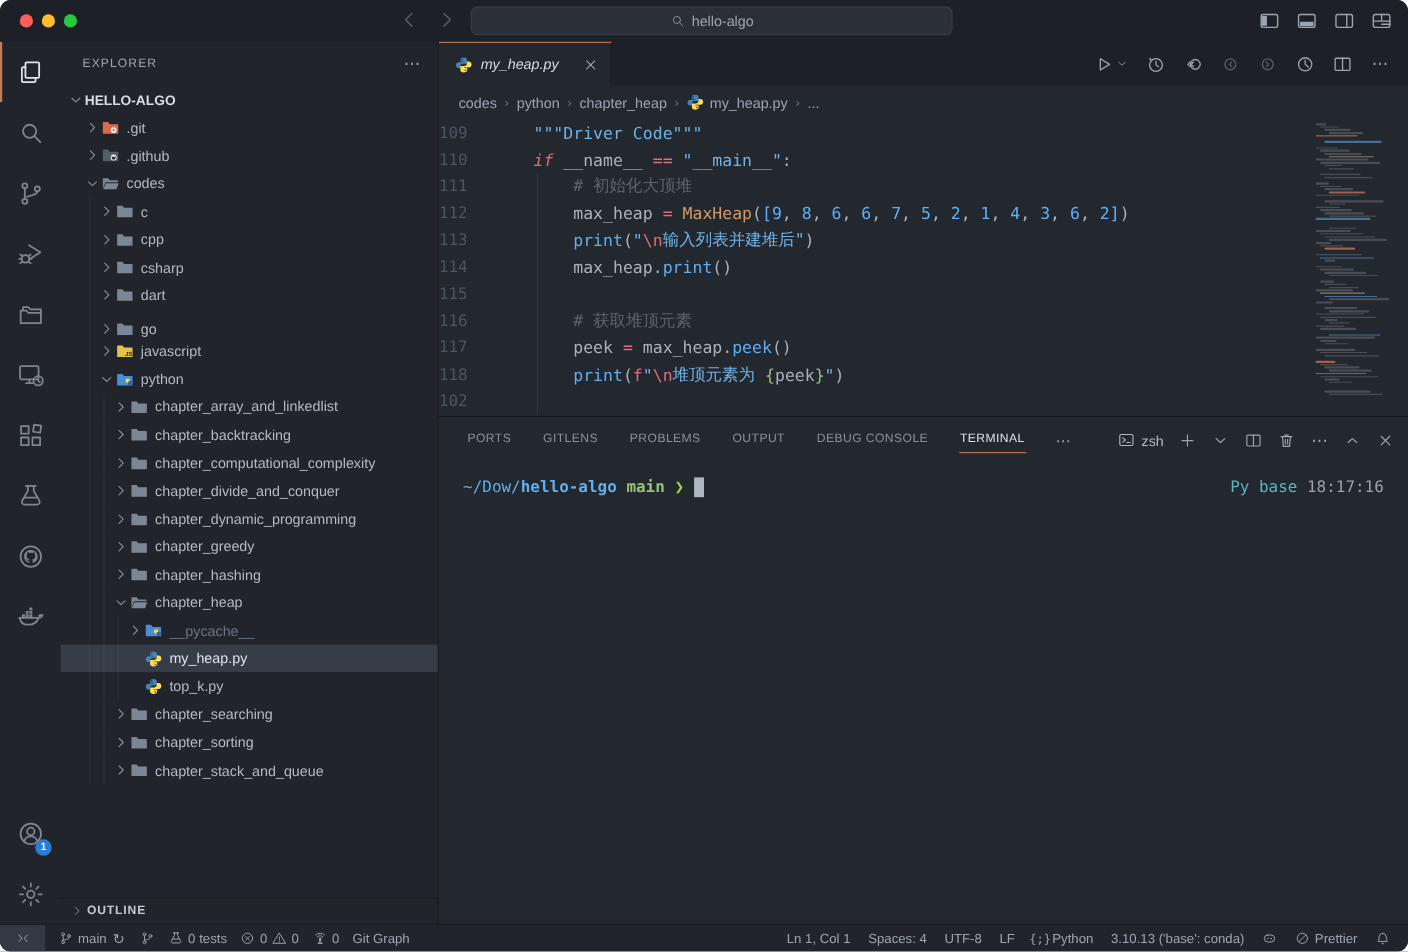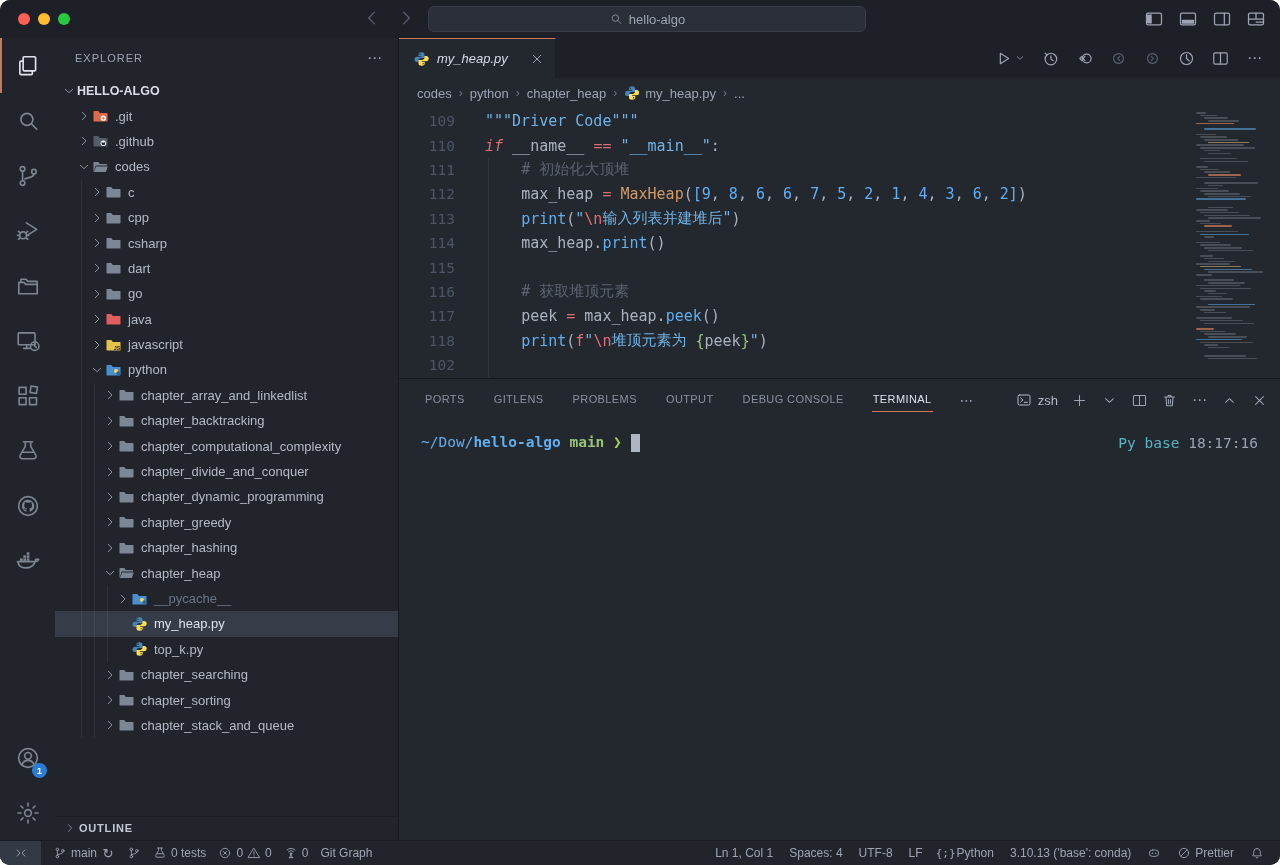--- a/index.html
+++ b/index.html
@@ -68,21 +68,21 @@
   #editor-actions .runwrap { display:flex; align-items:center; gap:1px; }
   #editor-actions .sub { width:12px; height:12px; }
 
   #breadcrumbs { height:30px; background:var(--bg-editor); display:flex; align-items:center; padding-left:18px; gap:7px; font-size:13px; color:#9da5b4; }
   .bc-sep { color:#6b7380; font-size:12px; }
   .bc-item { display:flex; align-items:center; gap:5px; cursor:pointer; }
   .bc-item .ticon { margin:0; width:16px; }
 
   #code-area { position:relative; height:270px; background:var(--bg-editor); font-family:"DejaVu Sans Mono","Liberation Mono",monospace; font-size:15px; overflow:hidden; }
   .cline { position:relative; height:24.4px; display:flex; align-items:center; }
-  .ln { width:56px; text-align:right; color:#4d5565; flex-shrink:0; font-size:14.5px; }
+  .ln { width:56px; color:#4d5565; flex-shrink:0; font-size:14.5px; }
   .lc { position:relative; margin-left:30px; white-space:pre; height:100%; display:flex; align-items:center; }
   .lc .guide { position:absolute; left:3px; top:0; bottom:0; width:1px; background:rgba(255,255,255,.07); }
   .tk-d { color:#abb2bf; } .tk-s { color:#6fb3e6; } .tk-k { color:#e06c75; }
   .tk-ki { color:#e06c75; font-style:italic; } .tk-f { color:#61afef; }
   .tk-cl { color:#d19a66; } .tk-n { color:#5fb0f8; } .tk-c { color:#5c6370; }
   .tk-e { color:#e06c75; } .tk-g { color:#98c379; }
   #minimap { position:absolute; right:14px; top:0; width:72px; height:262px; }
   .mmb { position:absolute; height:1.6px; border-radius:1px; }
 
   
@@ -397,47 +397,33 @@
                 <path d="M9.3 6.3l5.7 5.7-5.7 5.7"></path>
               </svg>
             </span>
             <span class="icon ticon">
               <svg viewBox="0 0 16 16">
                 <path d="M1.4 3h4.4l1.5 1.9h7.2c.3 0 .5.2.5.5v7.6c0 .3-.2.5-.5.5H1.4c-.2 0-.4-.2-.4-.5V3.5c0-.3.2-.5.4-.5z" fill="#7d8695"></path>
               </svg>
             </span>
             <span class="tlabel">dart</span>
           </div>
-          <div class="trow" style="padding-left: 34px;">
+          <div class="trow" style="padding-left: 34px; align-items: flex-end;">
             <span class="tguide" style="left: 26px;"></span>
             <span class="icon chev">
               <svg viewBox="0 0 24 24" fill="none" stroke="currentColor" stroke-width="1.5" stroke-linecap="round" stroke-linejoin="round">
                 <path d="M9.3 6.3l5.7 5.7-5.7 5.7"></path>
               </svg>
             </span>
             <span class="icon ticon">
               <svg viewBox="0 0 16 16">
                 <path d="M1.4 3h4.4l1.5 1.9h7.2c.3 0 .5.2.5.5v7.6c0 .3-.2.5-.5.5H1.4c-.2 0-.4-.2-.4-.5V3.5c0-.3.2-.5.4-.5z" fill="#7d8695"></path>
               </svg>
             </span>
             <span class="tlabel">go</span>
-          </div>
-          <div class="trow" style="padding-left: 34px;">
-            <span class="tguide" style="left: 26px;"></span>
-            <span class="icon chev">
-              <svg viewBox="0 0 24 24" fill="none" stroke="currentColor" stroke-width="1.5" stroke-linecap="round" stroke-linejoin="round">
-                <path d="M9.3 6.3l5.7 5.7-5.7 5.7"></path>
-              </svg>
-            </span>
-            <span class="icon ticon">
-              <svg viewBox="0 0 16 16">
-                <path d="M1.4 3h4.4l1.5 1.9h7.2c.3 0 .5.2.5.5v7.6c0 .3-.2.5-.5.5H1.4c-.2 0-.4-.2-.4-.5V3.5c0-.3.2-.5.4-.5z" fill="#df5e5e"></path>
-              </svg>
-            </span>
-            <span class="tlabel">java</span>
           </div>
           <div class="trow" style="padding-left: 34px;">
             <span class="tguide" style="left: 26px;"></span>
             <span class="icon chev">
               <svg viewBox="0 0 24 24" fill="none" stroke="currentColor" stroke-width="1.5" stroke-linecap="round" stroke-linejoin="round">
                 <path d="M9.3 6.3l5.7 5.7-5.7 5.7"></path>
               </svg>
             </span>
             <span class="icon ticon">
               <svg viewBox="0 0 16 16">

